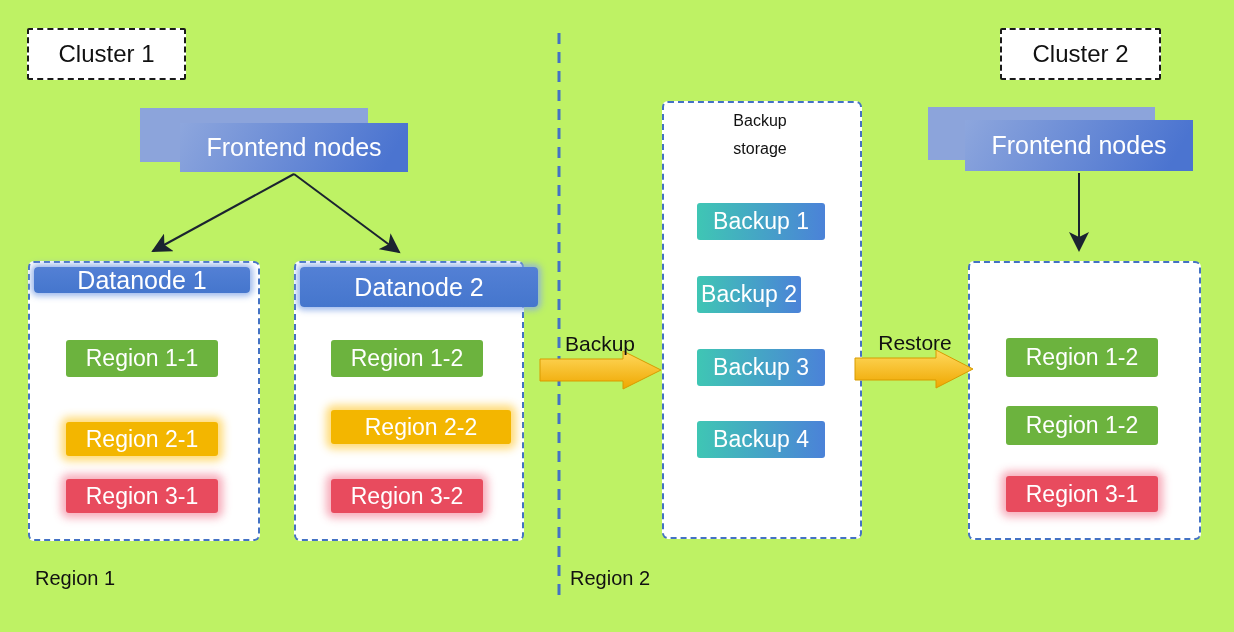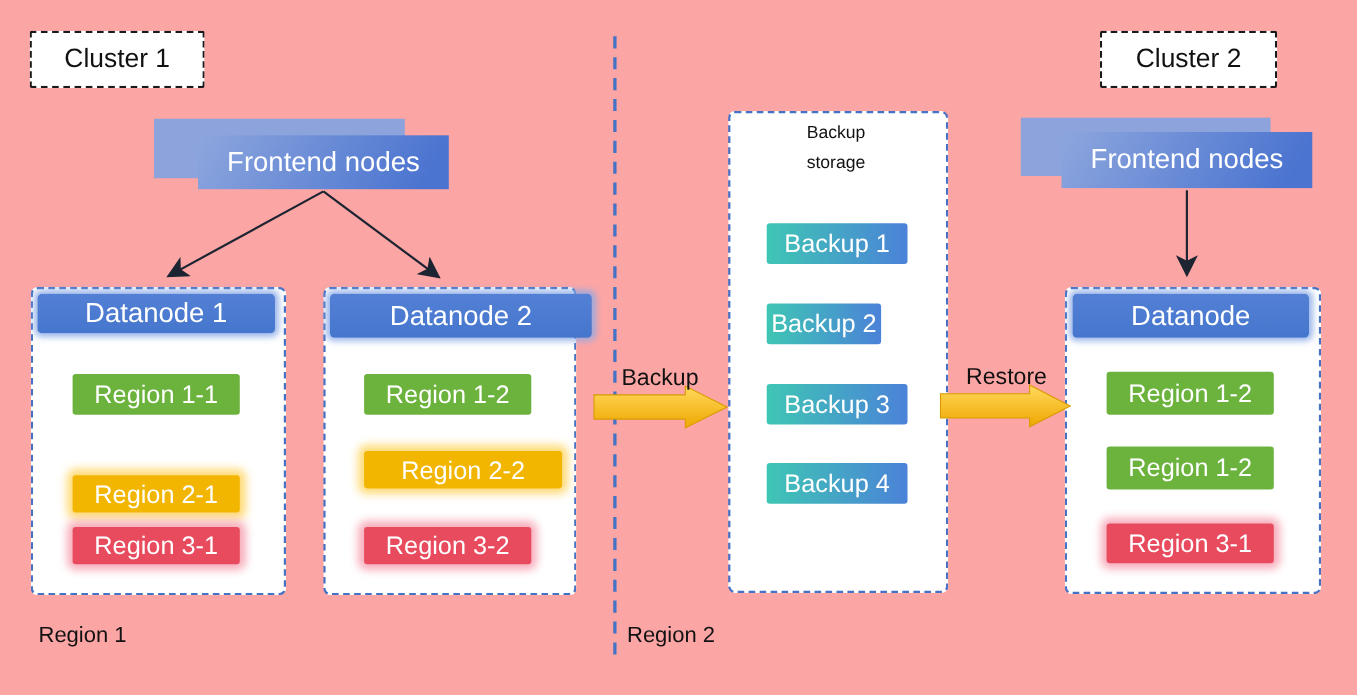--- a/index.html
+++ b/index.html
@@ -1,17 +1,17 @@
 <!DOCTYPE html>
 <html style="--accent-blue: #4472c4; --node-blue: #4576cd; --frontend-back: #8ca4db; --frontend-front-start: #8da6dd; --frontend-front-end: #4b74d0; --region-green: #6cb33e; --region-yellow: #f3b600; --region-red: #e84b5e; --backup-teal: #3fc6b4; --backup-blue: #4b82d8; --arrow-gold-light: #ffd95e; --arrow-gold: #efa700; --arrow-gold-edge: #d89b00; --connector-dark: #1b2430; --glow-blue: rgba(137,170,231,0.85); --glow-yellow: rgba(255,215,105,0.9); --glow-red: rgba(246,164,180,0.9);"><head>
 <meta charset="utf-8">
 <style>
   html,body{margin:0;padding:0;background:#fff;}
   .canvas{
-    position:relative;width:1234px;height:632px;background:#fca5a5;overflow:hidden;
+    position:relative;width:1234px;height:632px;background:#bef264;overflow:hidden;
     font-family:"Liberation Sans", sans-serif;
   }
   .cluster-label{
     position:absolute;border:2px dashed #1a1a1a;border-radius:2px;
     display:flex;align-items:center;justify-content:center;
     font-size:24px;color:#111;background:#fff;
   }
   .fe-back{position:absolute;background:var(--frontend-back,#8ca4db);}
   .fe-front{
     position:absolute;display:flex;align-items:center;justify-content:center;
@@ -59,27 +59,27 @@
   <div class="cluster-label" style="left:27px;top:28px;width:155px;height:48px;">
     <span>Cluster 1</span>
   </div>
 
   <div class="fe-back" style="left:140px;top:108px;width:228px;height:54px;"></div>
   <div class="fe-front" style="left:180px;top:123px;width:228px;height:49px;">
     <span>Frontend nodes</span>
   </div>
 
   <div class="dn-box" style="left:28px;top:261px;width:228px;height:276px;"></div>
-  <div class="dn-header" style="left:34px;top:267px;width:216px;height:36px;justify-content:center;">
+  <div class="dn-header" style="left:34px;top:267px;width:216px;height:26px;justify-content:center;">
     <span>Datanode 1</span>
   </div>
   <div class="region" style="left:66px;top:340px;width:152px;height:37px;" data-color="green">
     <span>Region 1-1</span>
   </div>
-  <div class="region" style="left:66px;top:432px;width:152px;height:34px;" data-color="yellow">
+  <div class="region" style="left:66px;top:422px;width:152px;height:34px;" data-color="yellow">
     <span>Region 2-1</span>
   </div>
   <div class="region" style="left:66px;top:479px;width:152px;height:34px;" data-color="red">
     <span>Region 3-1</span>
   </div>
 
   <div class="dn-box" style="left:294px;top:261px;width:226px;height:276px;"></div>
   <div class="dn-header" style="left:300px;top:267px;width:238px;height:40px;">
     <span>Datanode 2</span>
   </div>
@@ -115,23 +115,20 @@
   <div class="cluster-label" style="left:1000px;top:28px;width:157px;height:48px;">
     <span>Cluster 2</span>
   </div>
 
   <div class="fe-back" style="left:928px;top:107px;width:227px;height:53px;"></div>
   <div class="fe-front" style="left:965px;top:120px;width:228px;height:51px;">
     <span>Frontend nodes</span>
   </div>
 
   <div class="dn-box" style="left:968px;top:261px;width:229px;height:275px;"></div>
-  <div class="dn-header" style="left:975px;top:267px;width:215px;height:40px;">
-    <span>Datanode</span>
-  </div>
   <div class="region" style="left:1006px;top:338px;width:152px;height:39px;" data-color="green">
     <span>Region 1-2</span>
   </div>
   <div class="region" style="left:1006px;top:406px;width:152px;height:39px;" data-color="green">
     <span>Region 1-2</span>
   </div>
   <div class="region" style="left:1006px;top:476px;width:152px;height:36px;" data-color="red">
     <span>Region 3-1</span>
   </div>
 

